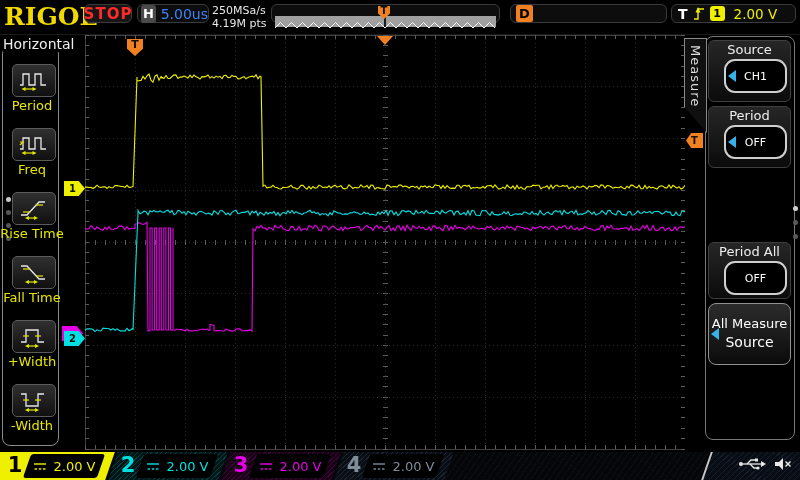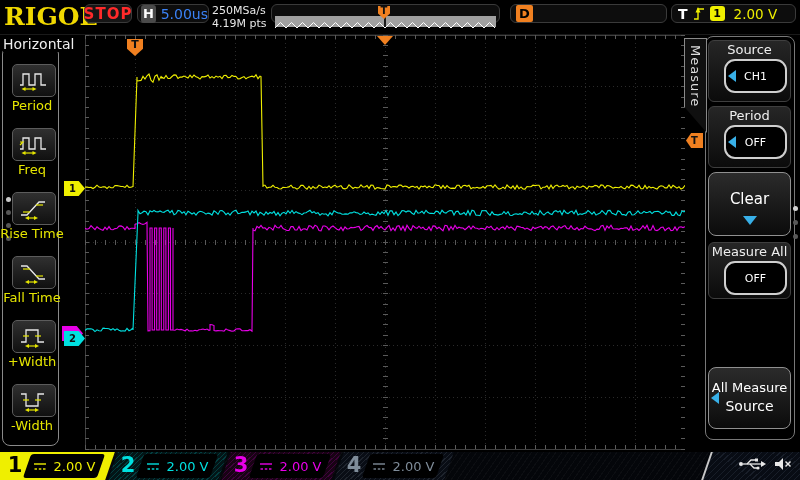--- a/index.html
+++ b/index.html
@@ -562,27 +562,23 @@
   </div>
 
   <div class="rm rm-group" style="top:106px;height:62px">
     <div class="rm-label">Period</div>
     <div class="rm-vbox">
       <div class="arr-left"></div>
       <span>OFF</span>
     </div>
   </div>
 
-  <div class="rm menu-btn" style="top:172px;height:64px">
-    <div style="text-align:center;color:#fff;font-size:15px;margin-top:17px">Clear</div>
-    <div class="arr-down"></div>
-  </div>
 
   <div class="rm rm-group" style="top:242px;height:57px">
-    <div class="rm-label">Measure All</div>
+    <div class="rm-label">Period All</div>
     <div class="rm-vbox">
       <span>OFF</span>
     </div>
   </div>
 
   <div class="rm menu-btn" style="top:303px;height:62px">
     <div class="arr-left"></div>
     <div style="text-align:center;color:#fff;font-size:13px;margin-top:11px;line-height:18px">
       <div>All Measure</div>
       <div style="font-size:14px">Source</div>

